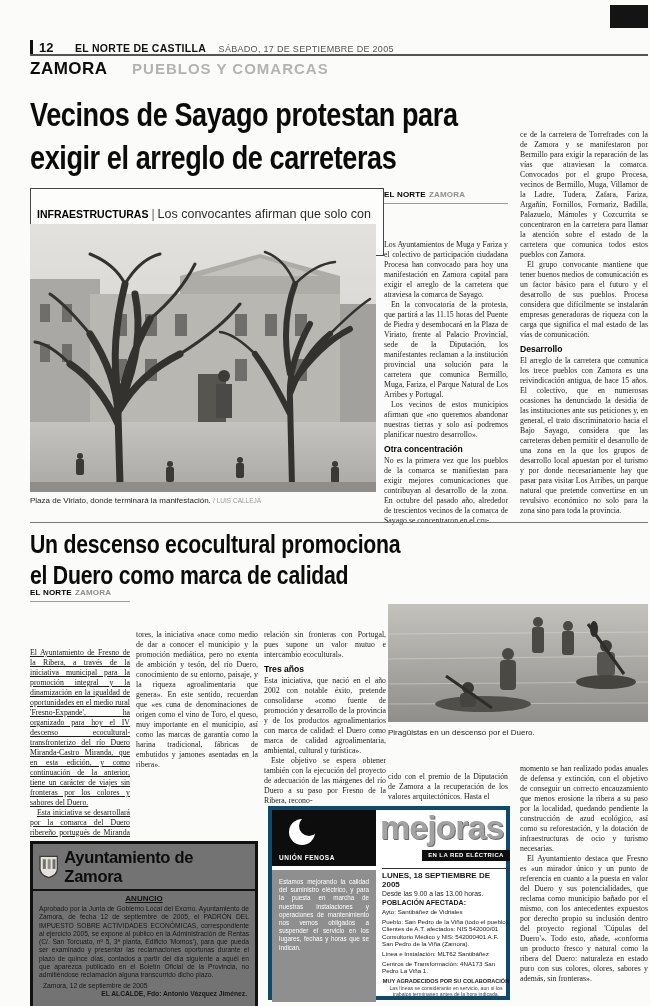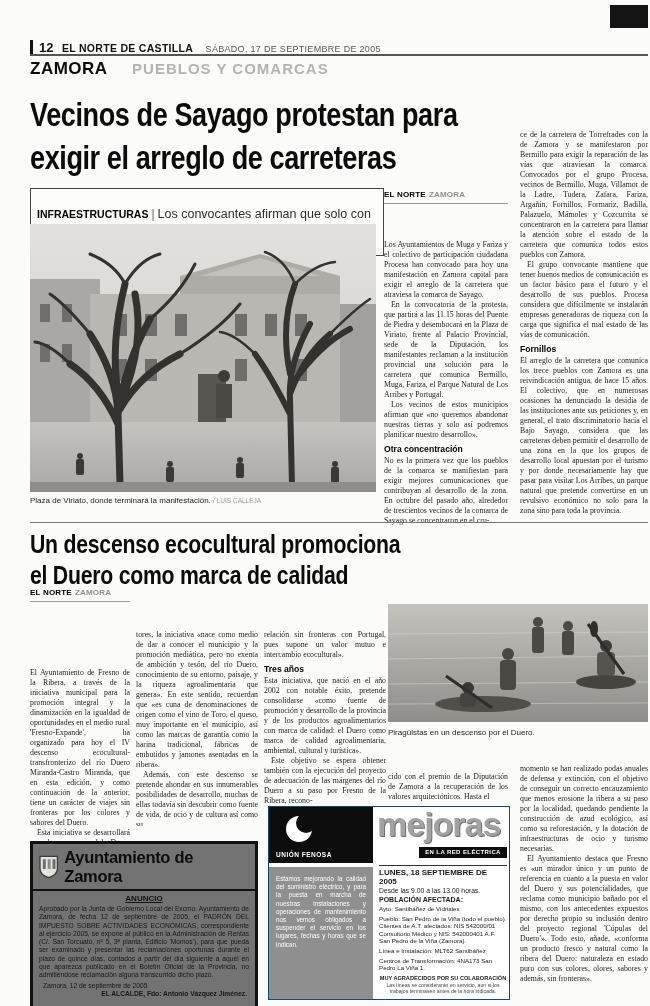--- a/index.html
+++ b/index.html
@@ -1,21 +1,21 @@
 <!DOCTYPE html>
 <html><head>
 <meta charset="utf-8">
 <style>
   html,body{margin:0;padding:0;}
   body{width:650px;height:1006px;position:relative;background:#fbfbf9;font-family:"Liberation Sans",sans-serif;overflow:hidden;}
   .abs{position:absolute;}
   
   .dateline{left:30px;top:38px;width:618px;height:14px;}
   .pagenum{font:bold 13px "Liberation Sans",sans-serif;border-left:3px solid #111;padding-left:6px;color:#111;}
-  .mast-title{font:bold 10.5px "Liberation Sans",sans-serif;color:#111;letter-spacing:.3px;margin-left:4px;}
+  .mast-title{font:bold 10.5px "Liberation Sans",sans-serif;color:#111;letter-spacing:.3px;margin-left:17px;}
   .mast-date{font:9px "Liberation Sans",sans-serif;color:#555;margin-left:8px;letter-spacing:.3px;}
   .mastrule{left:30px;top:54px;width:618px;height:2px;background:#555;}
   .section{left:30px;top:59px;}
   .section .sec1{font:bold 17px "Liberation Sans",sans-serif;color:#0c0c0c;letter-spacing:.5px;}
   .section .sec2{font:bold 15px "Liberation Sans",sans-serif;color:#b3b3b3;letter-spacing:1px;margin-left:20px;}
   .corner-mark{left:610px;top:5px;width:38px;height:23px;background:#141414;}
   
   .hl{position:absolute;left:30px;font:bold 33px "Liberation Sans",sans-serif;color:#0b0b0b;letter-spacing:-.5px;white-space:nowrap;transform:scaleX(.82);transform-origin:0 0;}
   .hl2{position:absolute;left:30px;font:bold 25px "Liberation Sans",sans-serif;color:#0b0b0b;letter-spacing:-.3px;white-space:nowrap;transform:scaleX(.85);transform-origin:0 0;}
   
@@ -37,21 +37,21 @@
   .photo{position:absolute;overflow:hidden;background:#cfcfcf;}
   
   .adz{left:30px;top:806px;width:228px;height:194px;border:3px solid #111;background:#737373;box-sizing:border-box;margin-top:35px;}
   .adz-head{display:flex;align-items:center;gap:6px;padding:4px 6px 3px 6px;border-bottom:2px solid #111;}
   .adz-title{font:bold 16.5px "Liberation Sans",sans-serif;color:#0d0d0d;letter-spacing:-.3px;}
   .adz-anuncio{text-align:center;font:bold 8px "Liberation Sans",sans-serif;text-decoration:underline;margin-top:3px;color:#111;}
   .adz-body{font:6.7px/8.3px "Liberation Sans",sans-serif;color:#161616;text-align:justify;padding:2px 6px 0 6px;}
   .adz-date{font:6.7px "Liberation Sans",sans-serif;padding:2px 6px 0 10px;color:#161616;}
   .adz-sig{font:bold 6.7px "Liberation Sans",sans-serif;text-align:right;padding:1px 8px 0 0;color:#161616;}
   
-  .adf{left:268px;top:806px;width:242px;height:194px;background:#fff;border:1px solid #0c4a6e;box-sizing:border-box;}
+  .adf{left:268px;top:806px;width:242px;height:194px;background:#fff;border:4px solid #0c4a6e;box-sizing:border-box;}
   .uf-box{position:absolute;left:0;top:0;width:104px;height:56px;background:#0d0d0d;}
   .uf-name{position:absolute;left:7px;top:44px;font:bold 6.5px "Liberation Sans",sans-serif;color:#fff;letter-spacing:.5px;}
   .mejoras{position:absolute;left:108px;top:-2px;font:bold 34px "Liberation Sans",sans-serif;color:#a2a2a2;letter-spacing:-1px;text-shadow:1px 1px 0 #6e6e6e;}
   .mejoras-strip{position:absolute;left:150px;top:40px;width:88px;height:11px;background:#0d0d0d;color:#fff;font:bold 6px/11px "Liberation Sans",sans-serif;text-align:center;letter-spacing:.4px;}
   .uf-side{position:absolute;left:0;top:60px;width:104px;height:132px;background:#8f8f8f;color:#fff;font:6.3px/8.2px "Liberation Sans",sans-serif;padding:8px 7px;box-sizing:border-box;text-align:justify;}
   .uf-detail{position:absolute;left:110px;top:58px;width:128px;color:#1a1a1a;}
   .uf-date{font:bold 8px "Liberation Sans",sans-serif;border-top:1px solid #333;padding-top:2px;}
   .uf-hours{font:6.8px "Liberation Sans",sans-serif;margin-top:1px;}
   .uf-lab{font:bold 7px "Liberation Sans",sans-serif;margin-top:2px;}
   .uf-line{font:6.2px/7.6px "Liberation Sans",sans-serif;margin-top:2px;}
@@ -157,41 +157,40 @@
   <p>Los Ayuntamientos de Muga y Fariza y el colectivo de participación ciudadana Procesa han convocado para hoy una manifestación en Zamora capital para exigir el arreglo de la carretera que atraviesa la comarca de Sayago.</p>
   <p class="ind">En la convocatoria de la protesta, que partirá a las 11.15 horas del Puente de Piedra y desembocará en la Plaza de Viriato, frente al Palacio Provincial, sede de la Diputación, los manifestantes reclaman a la institución provincial una solución para la carretera que comunica Bermillo, Muga, Fariza, el Parque Natural de Los Arribes y Portugal.</p>
   <p class="ind">Los vecinos de estos municipios afirman que «no queremos abandonar nuestras tierras y solo así podremos planificar nuestro desarrollo».</p>
   <div class="crosshead">Otra concentración</div>
   <p>No es la primera vez que los pueblos de la comarca se manifiestan para exigir mejores comunicaciones que contribuyan al desarrollo de la zona. En octubre del pasado año, alrededor de trescientos vecinos de la comarca de Sayago se concentraron en el cru-</p>
 </div>
 
 <div class="bodycol" style="left:520px;top:102px;width:128px;height:416px;">
   <p>ce de la carretera de Torrefrades con la de Zamora y se manifestaron por Bermillo para exigir la reparación de las vías que atraviesan la comarca. Convocados por el grupo Procesa, vecinos de Bermillo, Muga, Villamor de la Ladre, Tudera, Zafara, Fariza, Argañín, Fornillos, Formariz, Badilla, Palazuelo, Mámoles y Cozcurrita se concentraron en la carretera para llamar la atención sobre el estado de la carretera que comunica todos estos pueblos con Zamora.</p>
   <p class="ind">El grupo convocante mantiene que tener buenos medios de comunicación es un factor básico para el futuro y el desarrollo de sus pueblos. Procesa considera que difícilmente se instalarán empresas generadoras de riqueza con la carga que significa el mal estado de las vías de comunicación.</p>
-  <div class="crosshead">Fornillos</div>
+  <div class="crosshead">Desarrollo</div>
   <p>El arreglo de la carretera que comunica los trece pueblos con Zamora es una reivindicación antigua, de hace 15 años. El colectivo, que en numerosas ocasiones ha denunciado la desidia de las instituciones ante sus peticiones y, en general, el trato discriminatorio hacia el Bajo Sayago, considera que las carreteras deben permitir el desarrollo de una zona en la que los grupos de desarrollo local apuestan por el turismo y por donde necesariamente hay que pasar para visitar Los Arribes, un parque natural que pretende convertirse en un revulsivo económico no solo para la zona sino para toda la provincia.</p>
 </div>
 
 <div class="abs divider"></div>
 
 <div class="hl2" style="top:530px;">Un descenso ecocultural promociona</div>
 <div class="hl2" style="top:561px;">el Duero como marca de calidad</div>
 
 <div class="abs byline" style="left:30px;top:588px;width:100px;">
   <span>EL NORTE</span><span class="loc">ZAMORA</span>
 </div>
 
-<div class="bodycol" style="left:30px;top:640px;width:100px;height:190px;">
+<div class="bodycol" style="left:30px;top:620px;width:100px;height:190px;text-decoration:underline;">
   <p>El Ayuntamiento de Fresno de la Ribera, a través de la iniciativa municipal para la promoción integral y la dinamización en la igualdad de oportunidades en el medio rural 'Fresno-Expande', ha organizado para hoy el IV descenso ecocultural-transfronterizo del río Duero Miranda-Castro Miranda, que en esta edición, y como continuación de la anterior, tiene un carácter de viajes sin fronteras por los colores y sabores del Duero.</p>
   <p class="ind">Esta iniciativa se desarrollará por la comarca del Duero ribereño portugués de Miranda do Douro y la presa de Castro de Alcañices. Según los promo-</p>
 </div>
 
 <div class="bodycol" style="left:136px;top:602px;width:122px;height:196px;">
   <p>tores, la iniciativa «nace como medio de dar a conocer el municipio y la promoción mediática, pero no exenta de ambición y tesón, del río Duero, conocimiento de su entorno, paisaje, y la riqueza agroalimentaria que genera». En este sentido, recuerdan que «es cuna de denominaciones de origen como el vino de Toro, el queso, muy importante en el municipio, así como las marcas de garantía como la harina tradicional, fábricas de embutidos y jamones asentadas en la ribera».</p>
-  <p class="ind">Además, con este descenso se pretende ahondar en sus innumerables posibilidades de desarrollo, muchas de ellas todavía sin descubrir como fuente de vida, de ocio y de cultura así como su</p>
 </div>
 
 <div class="bodycol" style="left:264px;top:602px;width:122px;height:196px;">
   <p>relación sin fronteras con Portugal, pues supone un valor mutuo e intercambio ecocultural».</p>
   <div class="crosshead">Tres años</div>
   <p>Esta iniciativa, que nació en el año 2002 con notable éxito, pretende consolidarse «como fuente de promoción y desarrollo de la provincia y de los productos agroalimentarios con marca de calidad: el Duero como marca de calidad agroalimentaria, ambiental, cultural y turística».</p>
   <p class="ind">Este objetivo se espera obtener también con la ejecución del proyecto de adecuación de las márgenes del río Duero a su paso por Fresno de la Ribera, recono-</p>
 </div>
 
 <div class="photo" style="left:388px;top:604px;width:260px;height:118px;">

